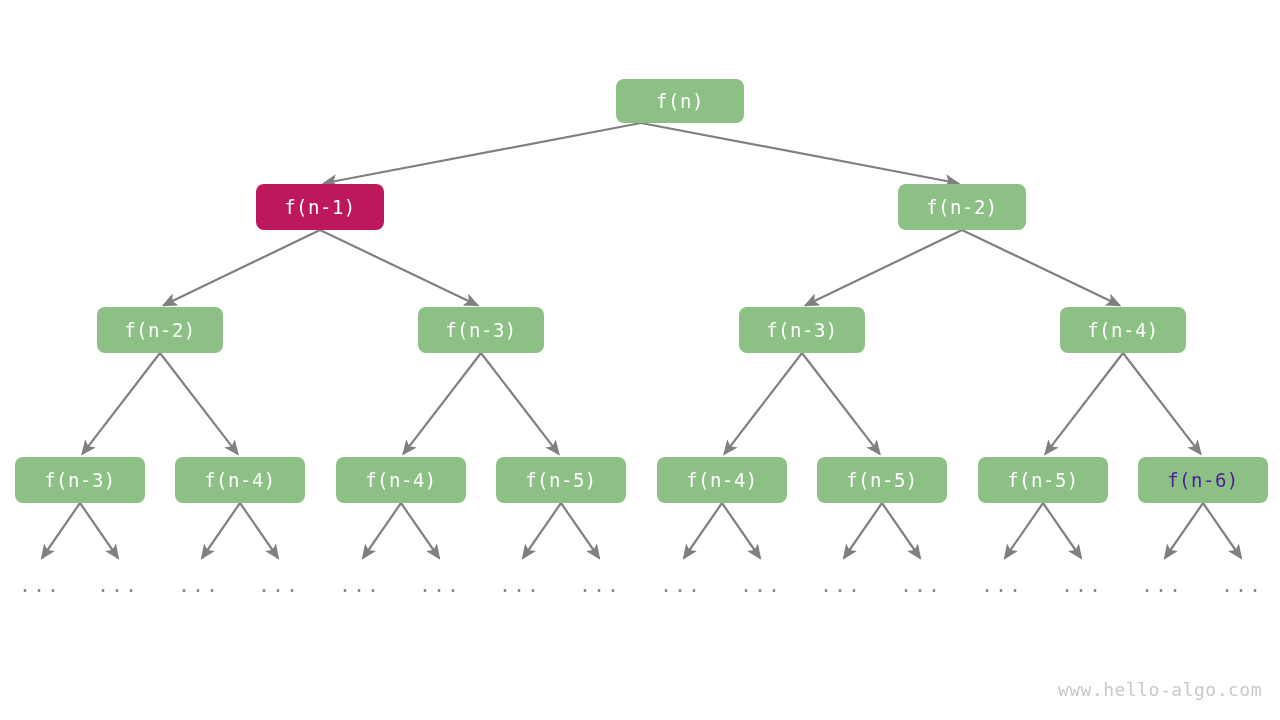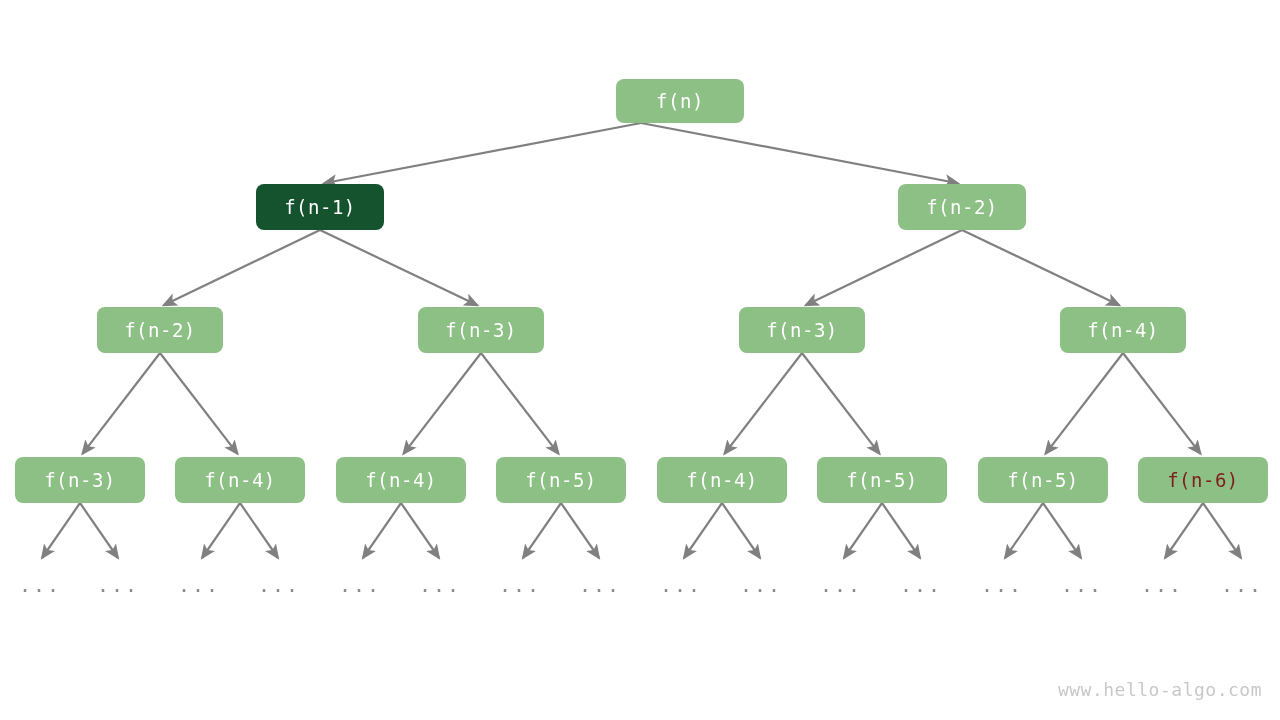--- a/index.html
+++ b/index.html
@@ -104,21 +104,21 @@
         <line x1="1043" y1="503" x2="1081" y2="558" stroke="#808080" stroke-width="2.2" marker-end="url(#arrowhead)"></line>
         <line x1="1203" y1="503" x2="1165" y2="558" stroke="#808080" stroke-width="2.2" marker-end="url(#arrowhead)"></line>
         <line x1="1203" y1="503" x2="1241" y2="558" stroke="#808080" stroke-width="2.2" marker-end="url(#arrowhead)"></line>
       </g>
   </svg>
 
   <div id="nodes-layer">
       <div class="node" style="left: 577px; top: 79px; width: 128px; height: 44px; background: rgb(140, 192, 132); color: rgb(255, 255, 255); margin-left: 39px;">
         <span>f(n)</span>
       </div>
-      <div class="node" style="left: 256px; top: 184px; width: 128px; height: 46px; background: #14532d; color: rgb(255, 255, 255); justify-content: center;">
+      <div class="node" style="left: 256px; top: 184px; width: 128px; height: 46px; background: #be185d; color: rgb(255, 255, 255); justify-content: center;">
         <span>f(n-1)</span>
       </div>
       <div class="node" style="left: 898px; top: 184px; width: 128px; height: 46px; background: rgb(140, 192, 132); color: rgb(255, 255, 255);">
         <span>f(n-2)</span>
       </div>
       <div class="node" style="left: 97px; top: 307px; width: 126px; height: 46px; background: rgb(140, 192, 132); color: rgb(255, 255, 255);">
         <span>f(n-2)</span>
       </div>
       <div class="node" style="left: 418px; top: 307px; width: 126px; height: 46px; background: rgb(140, 192, 132); color: rgb(255, 255, 255);">
         <span>f(n-3)</span>
@@ -143,21 +143,21 @@
       </div>
       <div class="node" style="left: 657px; top: 457px; width: 130px; height: 46px; background: rgb(140, 192, 132); color: rgb(255, 255, 255);">
         <span>f(n-4)</span>
       </div>
       <div class="node" style="left: 817px; top: 457px; width: 130px; height: 46px; background: rgb(140, 192, 132); color: rgb(255, 255, 255);">
         <span>f(n-5)</span>
       </div>
       <div class="node" style="left: 978px; top: 457px; width: 130px; height: 46px; background: rgb(140, 192, 132); color: rgb(255, 255, 255);">
         <span>f(n-5)</span>
       </div>
-      <div class="node" style="left: 1138px; top: 457px; width: 130px; height: 46px; background: rgb(140, 192, 132); color: #7f1d1d;">
+      <div class="node" style="left: 1138px; top: 457px; width: 130px; height: 46px; background: rgb(140, 192, 132); color: #4c1d95;">
         <span>f(n-6)</span>
       </div>
     </div>
   <div id="ellipsis-layer">
       <div class="ellipsis" style="left: 40px; top: 585px; color: rgb(138, 138, 138);">...</div>
       <div class="ellipsis" style="left: 118px; top: 585px; color: rgb(138, 138, 138);">...</div>
       <div class="ellipsis" style="left: 199px; top: 585px; color: rgb(138, 138, 138);">...</div>
       <div class="ellipsis" style="left: 279px; top: 585px; color: rgb(138, 138, 138);">...</div>
       <div class="ellipsis" style="left: 360px; top: 585px; color: rgb(138, 138, 138);">...</div>
       <div class="ellipsis" style="left: 440px; top: 585px; color: rgb(138, 138, 138);">...</div>

